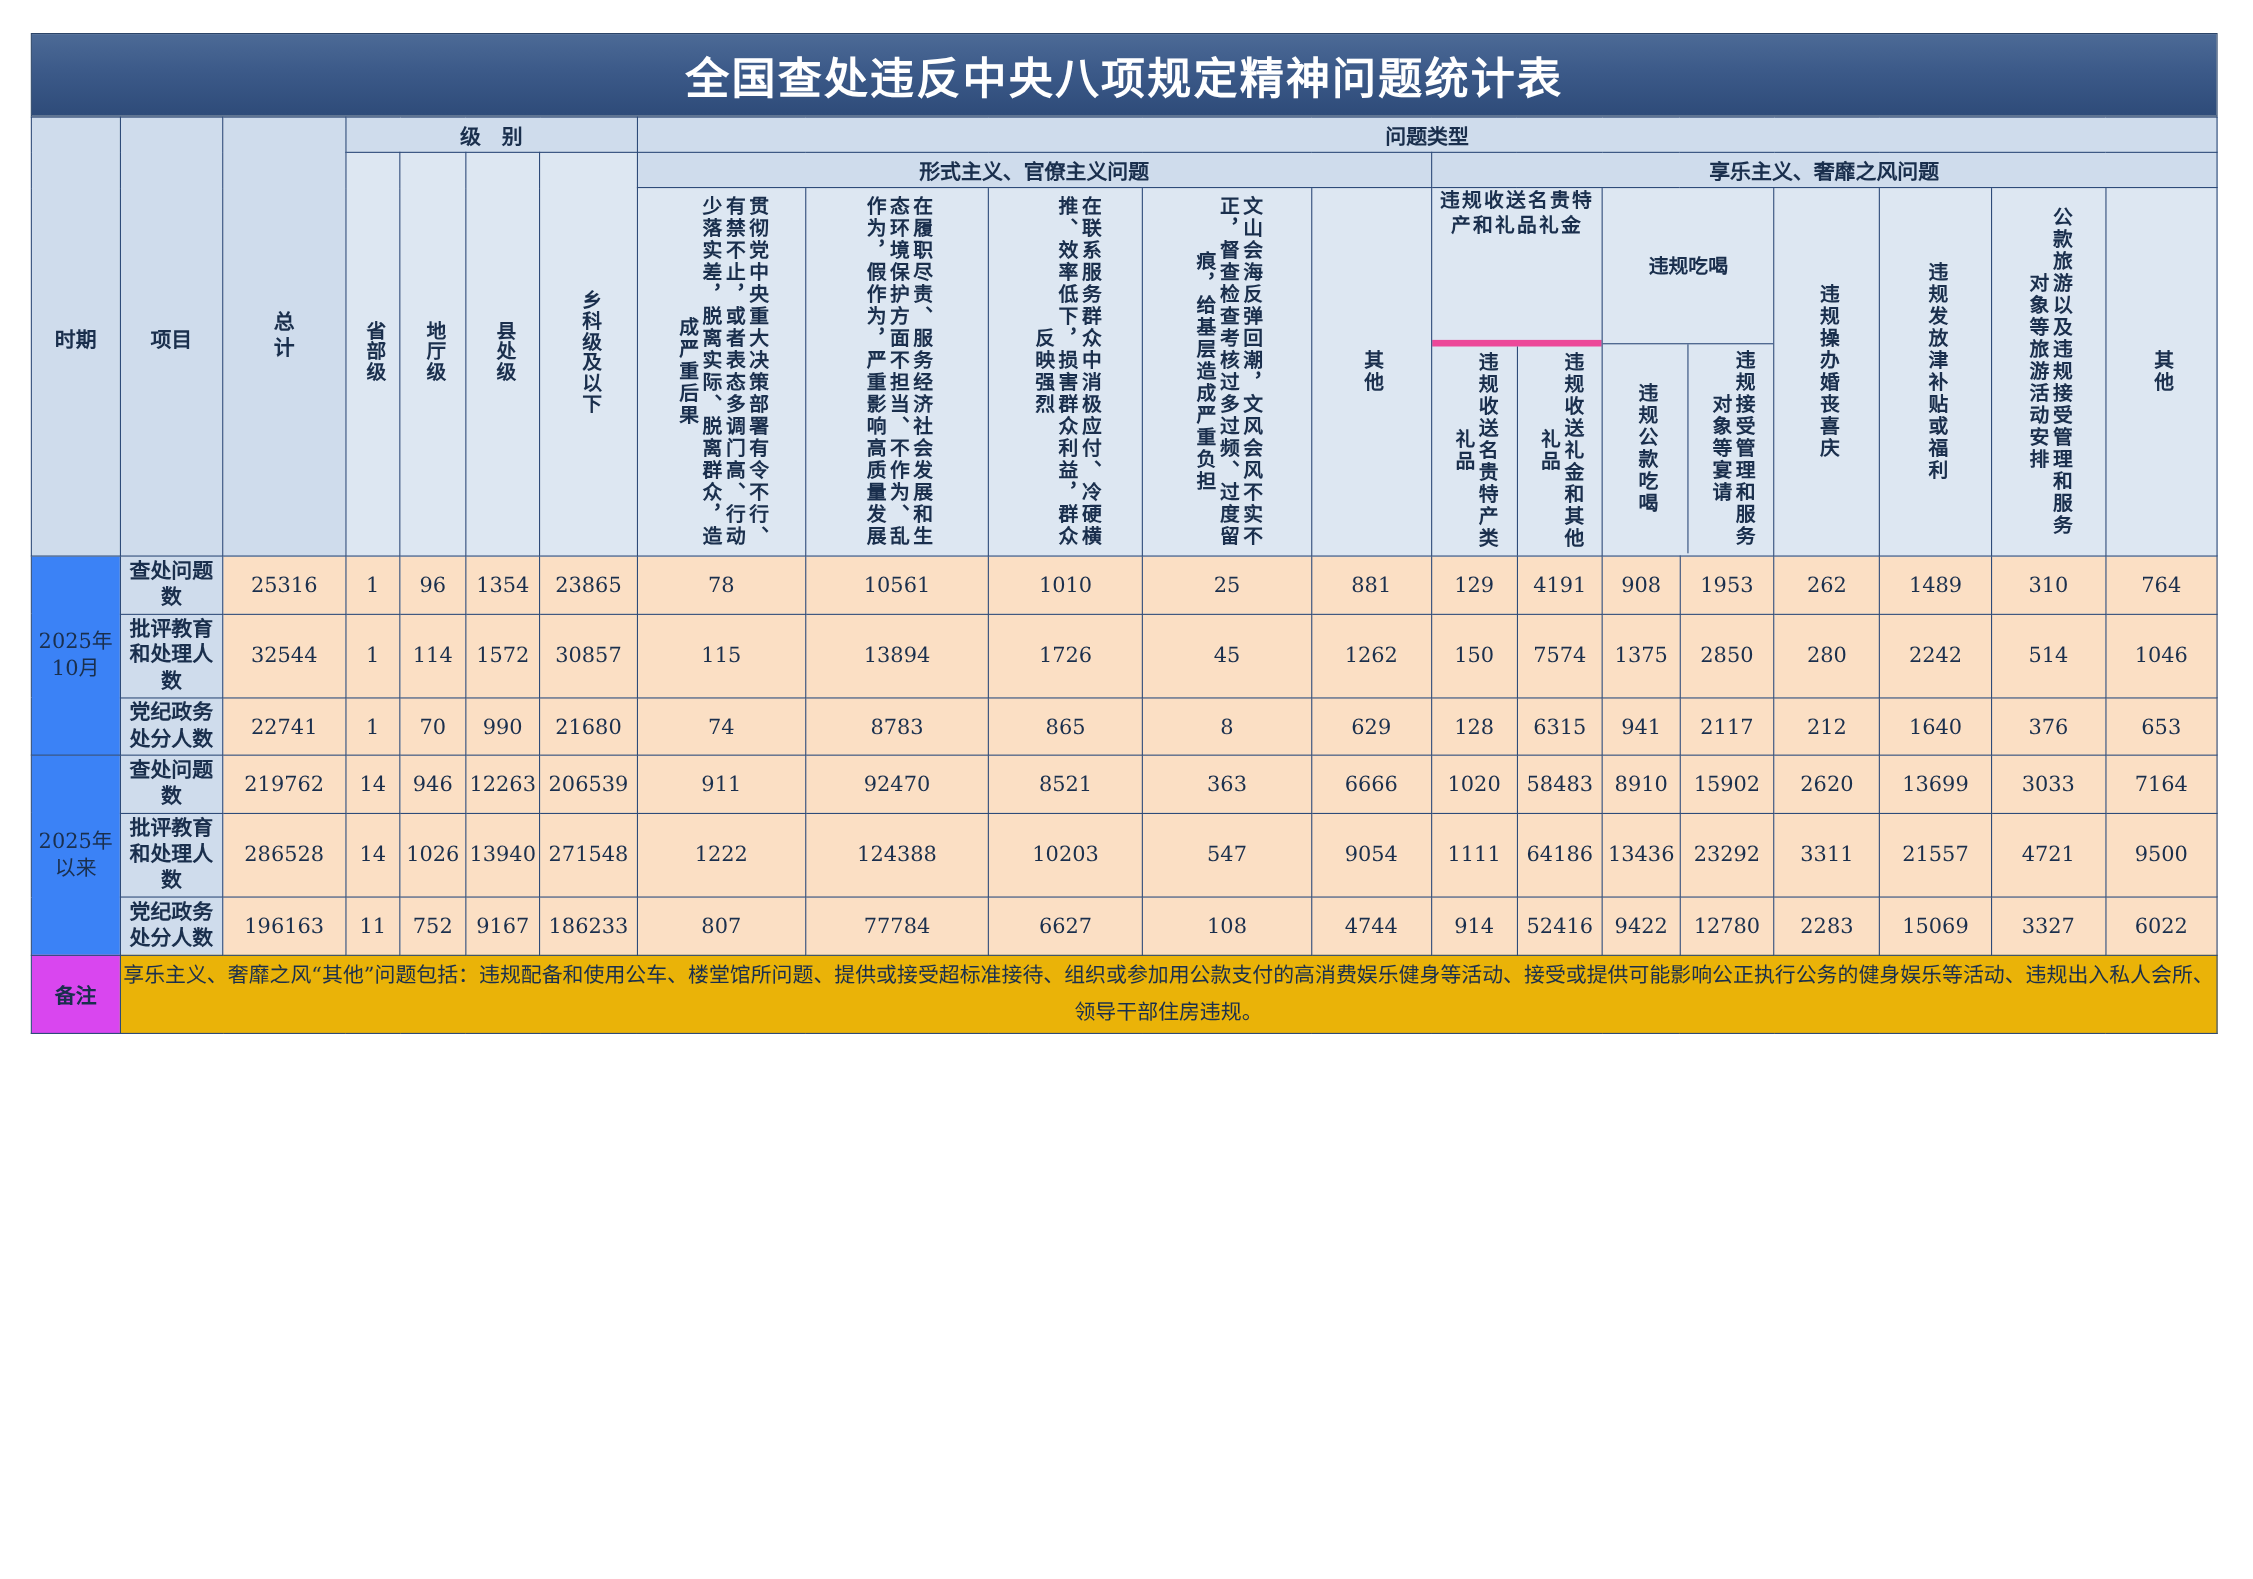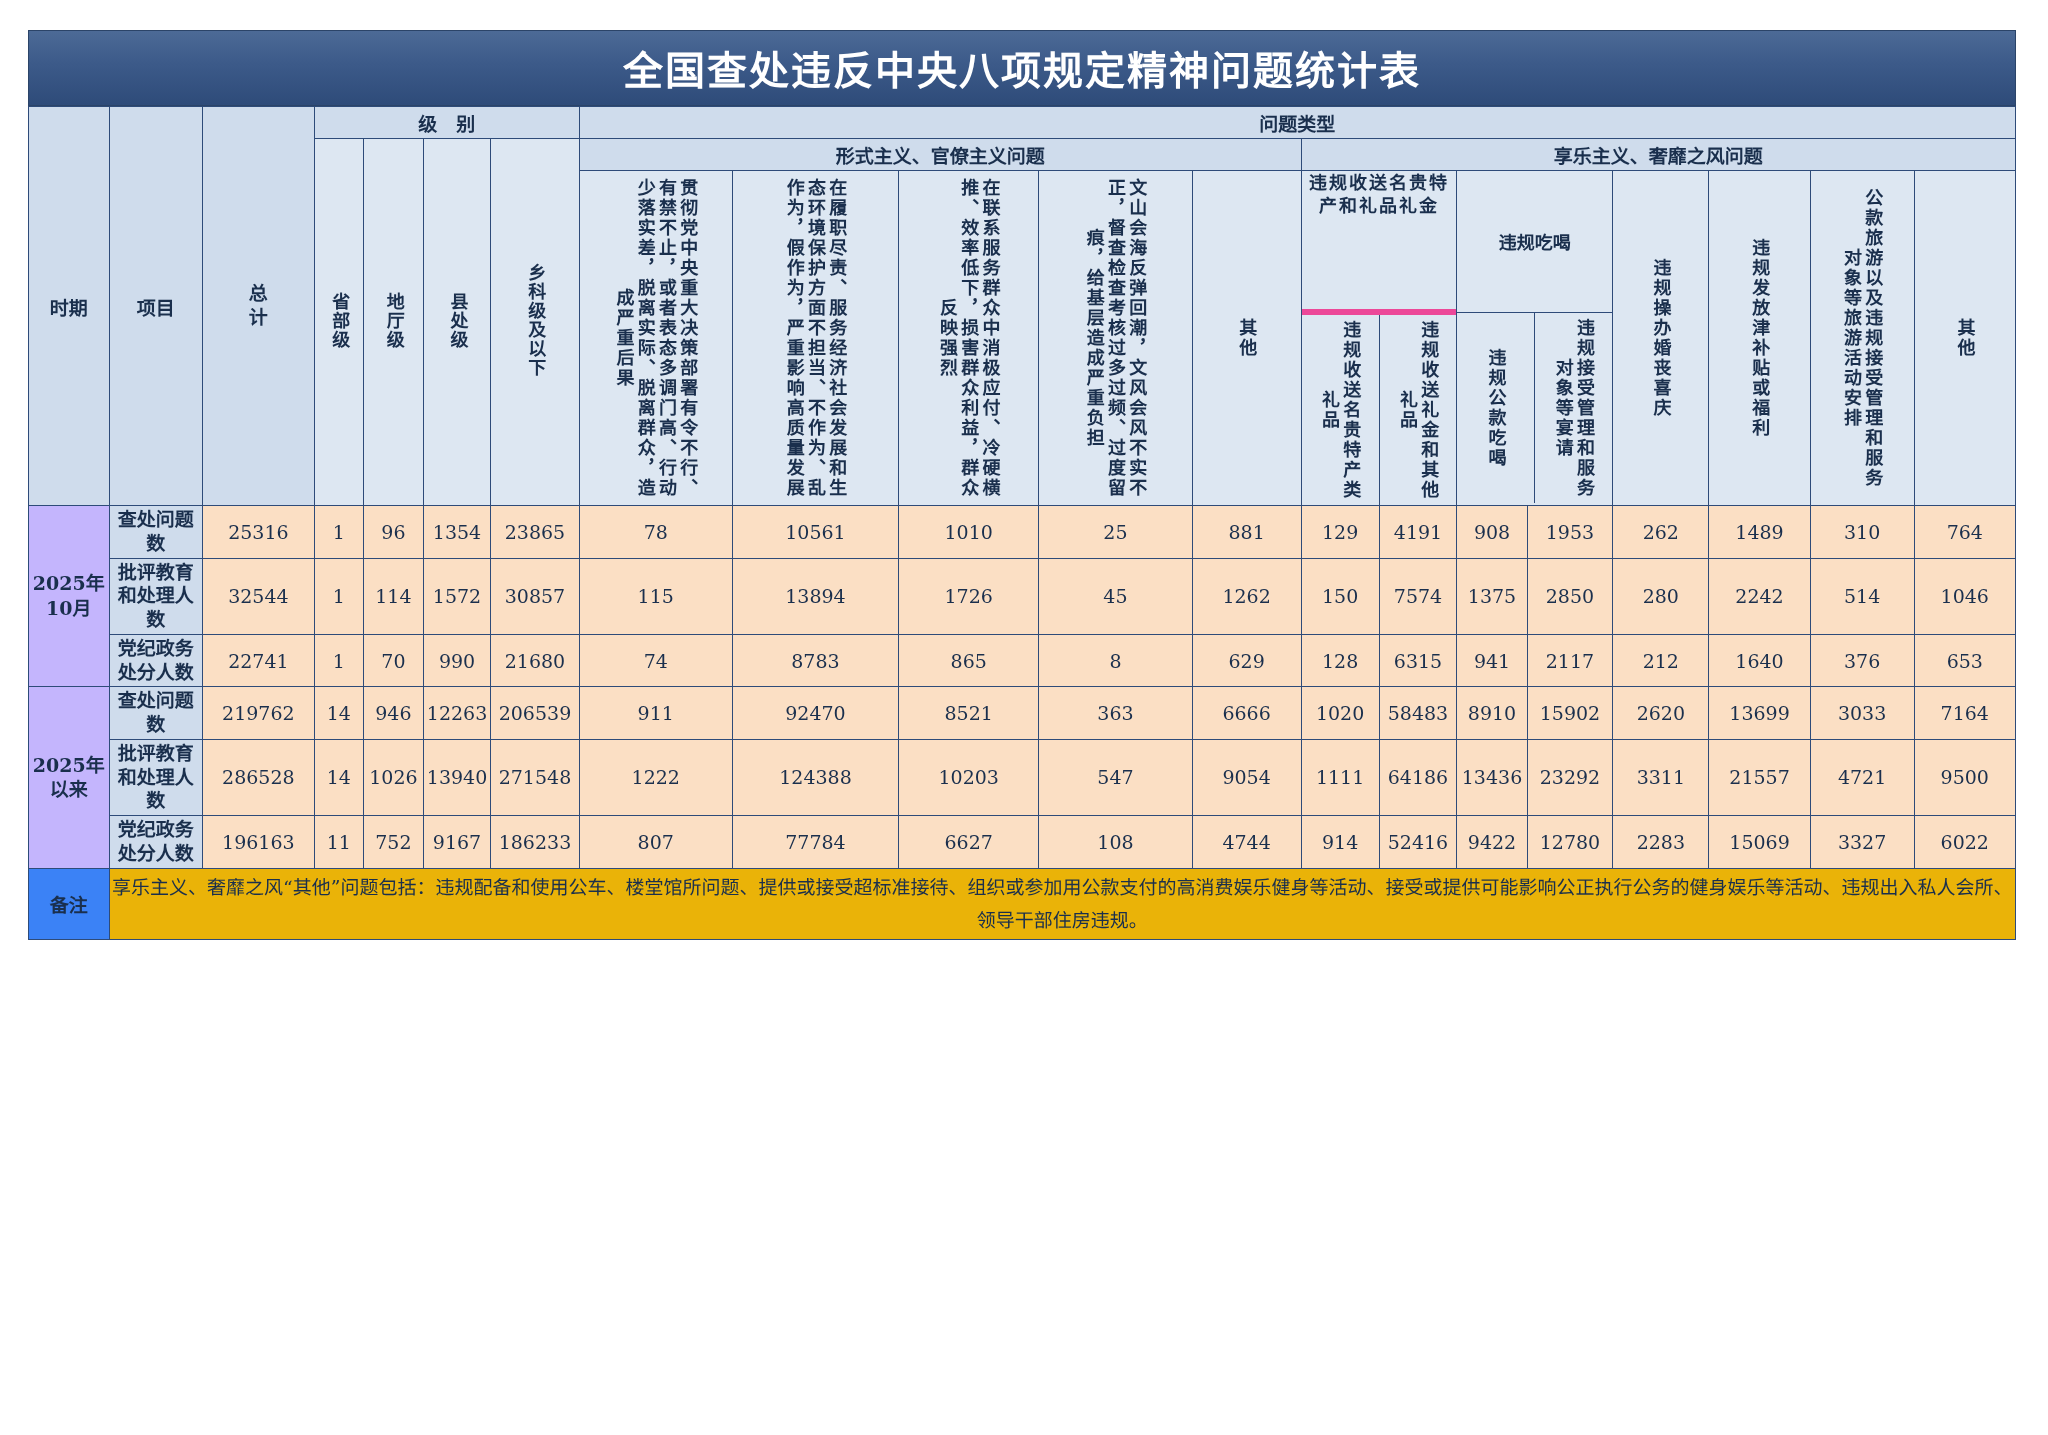--- a/index.html
+++ b/index.html
@@ -87,32 +87,32 @@
     max-height: 326px;
     font-size: 18px;
   }
   .rowlabel {
     background: #cfdcec;
     font-weight: bold;
     font-size: 19px;
     line-height: 1.25;
   }
   .period {
-    background: #c4b5fd;
-    font-weight: bold;
+    background: #3b82f6;
+    font-weight: normal;
     font-size: 20px;
     line-height: 1.3;
   }
   .data {
     background: #fbdfc4;
     font-size: 20px;
     font-family: "DejaVu Serif", "Liberation Serif", serif;
   }
   .note-label {
-    background: #3b82f6;
+    background: #d946ef;
     font-weight: bold;
     font-size: 20px;
   }
   .note-text {
     background: #eab308;
     text-align: left;
     font-size: 19.5px;
     line-height: 1.75;
     padding: 10px 18px;
     color: #1a2f4d;

